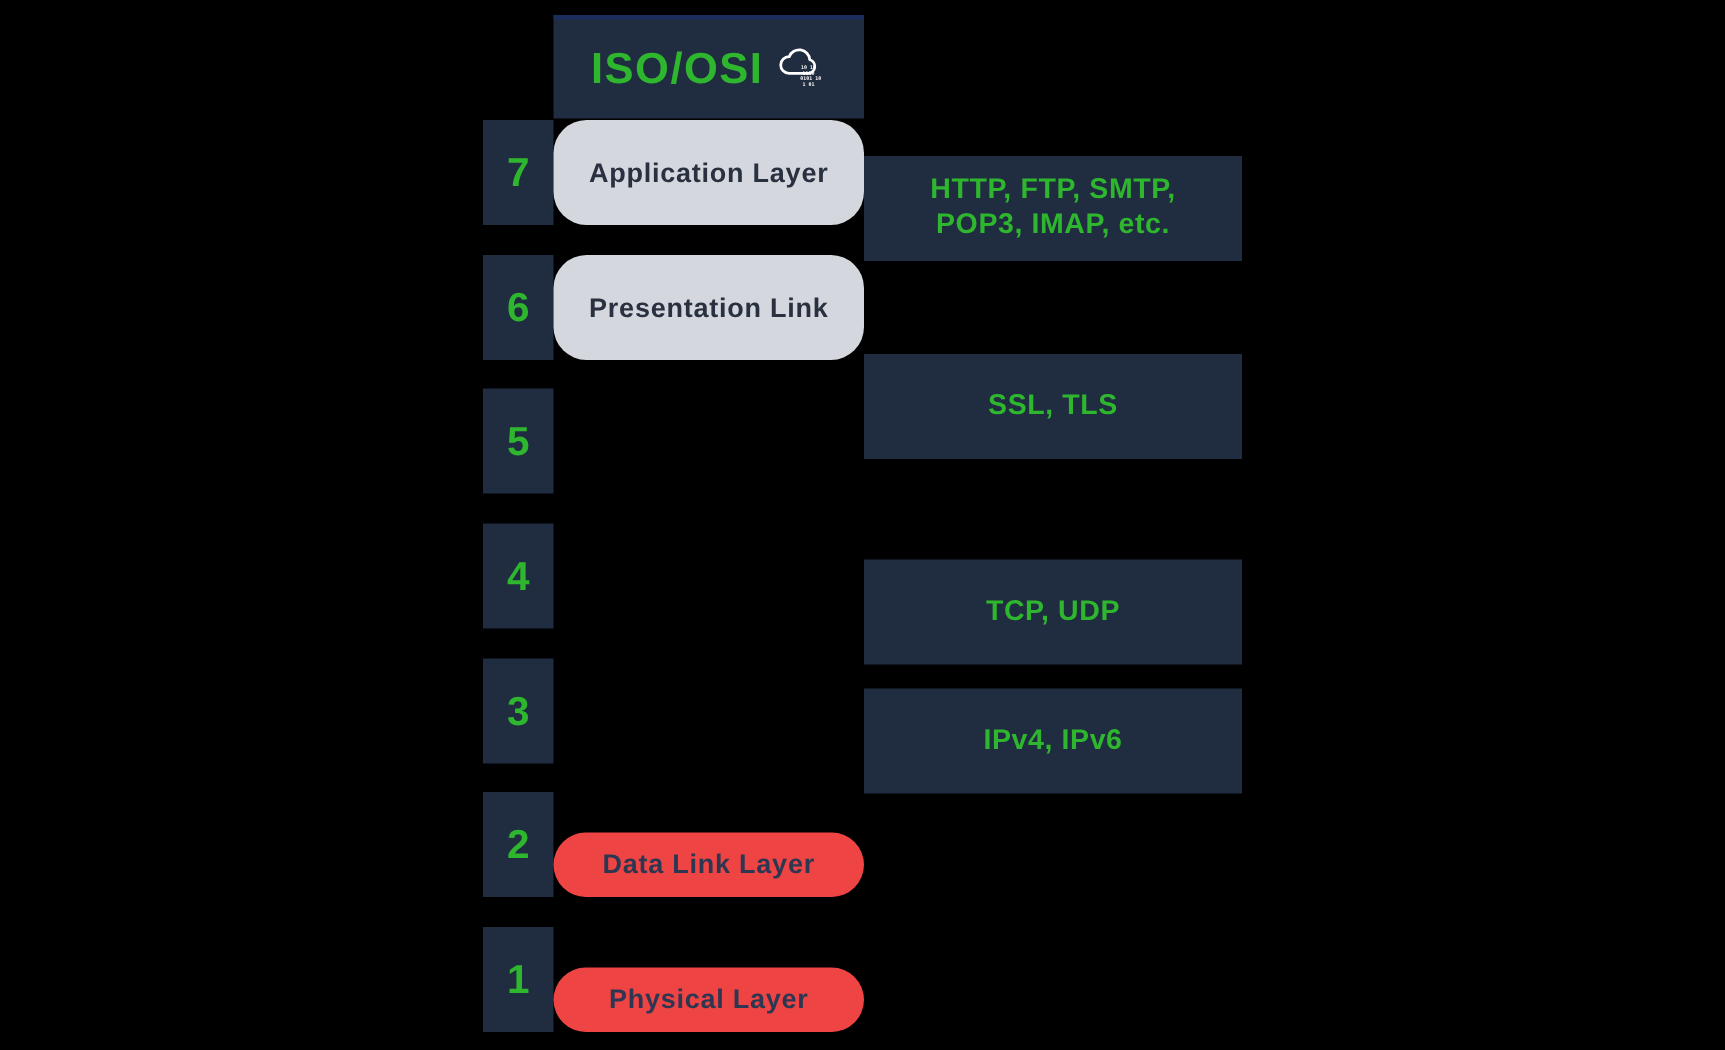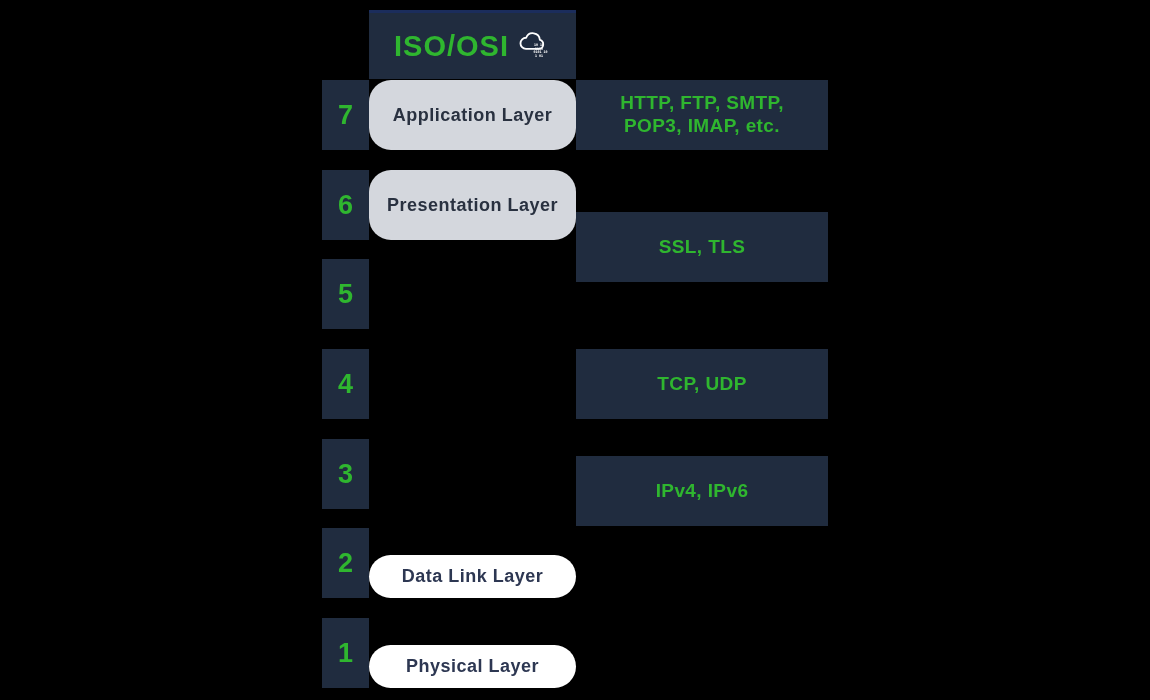--- a/index.html
+++ b/index.html
@@ -68,39 +68,40 @@
     align-items: center;
     justify-content: center;
     font-size: 18px;
     font-weight: bold;
     letter-spacing: 0.5px;
     text-align: center;
     border-radius: 22px;
   }
   .name-cell.light { background: #d4d7dd; color: #293140; }
   .name-cell.cyan  { background: #00adee; color: #243140; }
-  .name-cell.slate { background: #ffffff; color: #2d3752; margin-top: 27px; }
+  .name-cell.slate { background: #ef4444; color: #2d3752; margin-top: 27px; }
 
   
   .proto {
     position: absolute;
     left: 576px;
     width: 252px;
     height: 70px;
     background: #202c3f;
     color: #2fb62f;
     font-size: 19px;
     font-weight: bold;
     letter-spacing: 0.4px;
     line-height: 1.2;
     display: flex;
     align-items: center;
     justify-content: center;
     text-align: center;
     white-space: pre-line;
+    margin-top: 24px;
   }
 </style>
 </head>
 <body>
 
 <div class="canvas">
 
   <div class="header">
     <span class="header-title">ISO/OSI</span>
     <svg class="cloud-icon" width="33" height="33" viewBox="0 0 34 34" aria-hidden="true">
@@ -111,21 +112,21 @@
       <text x="17.5" y="28.0">1 01</text>
     </svg>
   </div>
 
   <div class="row" style="top:80px">
     <div class="num-cell">7</div>
     <div class="name-cell light">Application Layer</div>
   </div>
   <div class="row" style="top:170px">
     <div class="num-cell">6</div>
-    <div class="name-cell light">Presentation Layer</div>
+    <div class="name-cell light">Presentation Link</div>
   </div>
   <div class="row" style="top:259px">
     <div class="num-cell">5</div>
   </div>
   <div class="row" style="top:349px">
     <div class="num-cell">4</div>
   </div>
   <div class="row" style="top:439px">
     <div class="num-cell">3</div>
   </div>
@@ -141,17 +142,17 @@
   <div class="proto" style="top:80px">
     <span>HTTP, FTP, SMTP,
 POP3, IMAP, etc.</span>
   </div>
   <div class="proto" style="top:349px">
     <span>TCP, UDP</span>
   </div>
   <div class="proto" style="top:212px">
     <span>SSL, TLS</span>
   </div>
-  <div class="proto" style="top:456px">
+  <div class="proto" style="top:435px">
     <span>IPv4, IPv6</span>
   </div>
 
 </div>
 
 </body></html>

